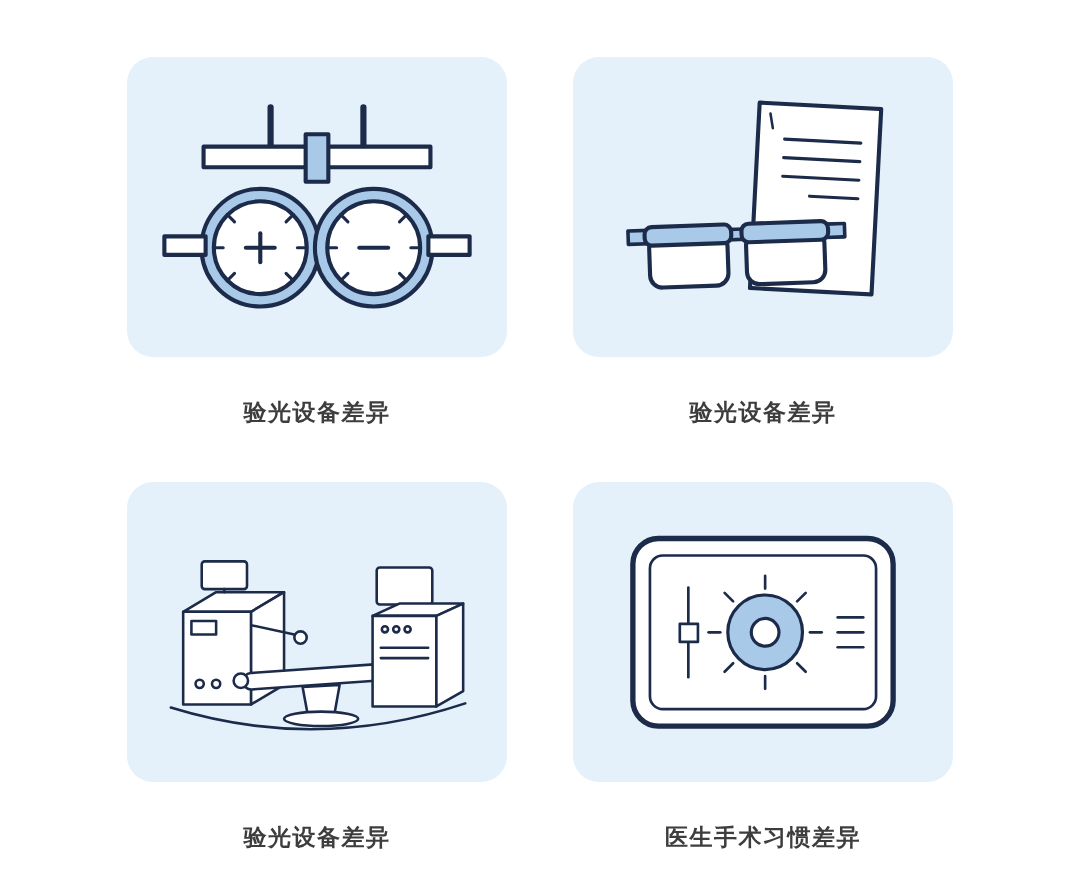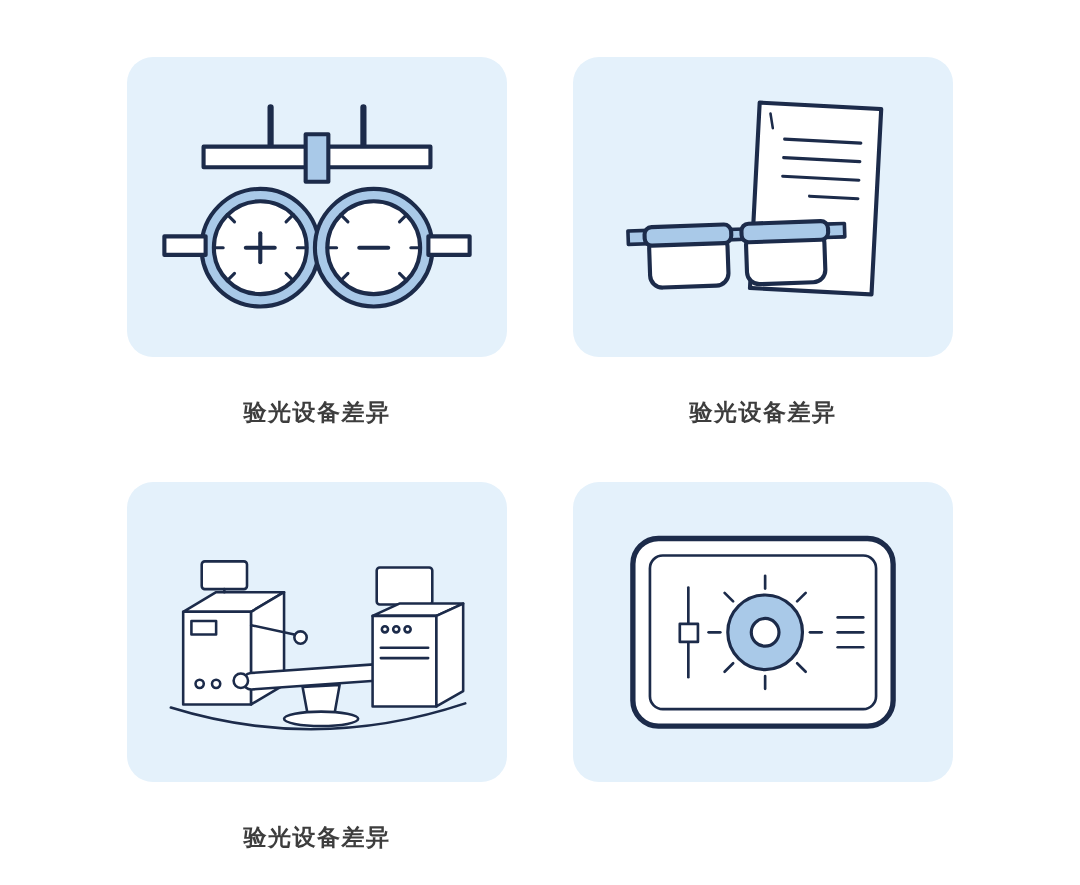--- a/index.html
+++ b/index.html
@@ -181,15 +181,16 @@
             <line x1="182" y1="81" x2="190" y2="73"></line>
           </g>
           <g stroke-width="2.5">
             <line x1="220" y1="96" x2="244" y2="96"></line>
             <line x1="220" y1="110" x2="244" y2="110"></line>
             <line x1="220" y1="124" x2="244" y2="124"></line>
           </g>
         </g>
       </svg>
     </div>
+    <div class="caption">医生手术习惯差异</div>
   </div>
 
 </div>
 
 </body></html>

